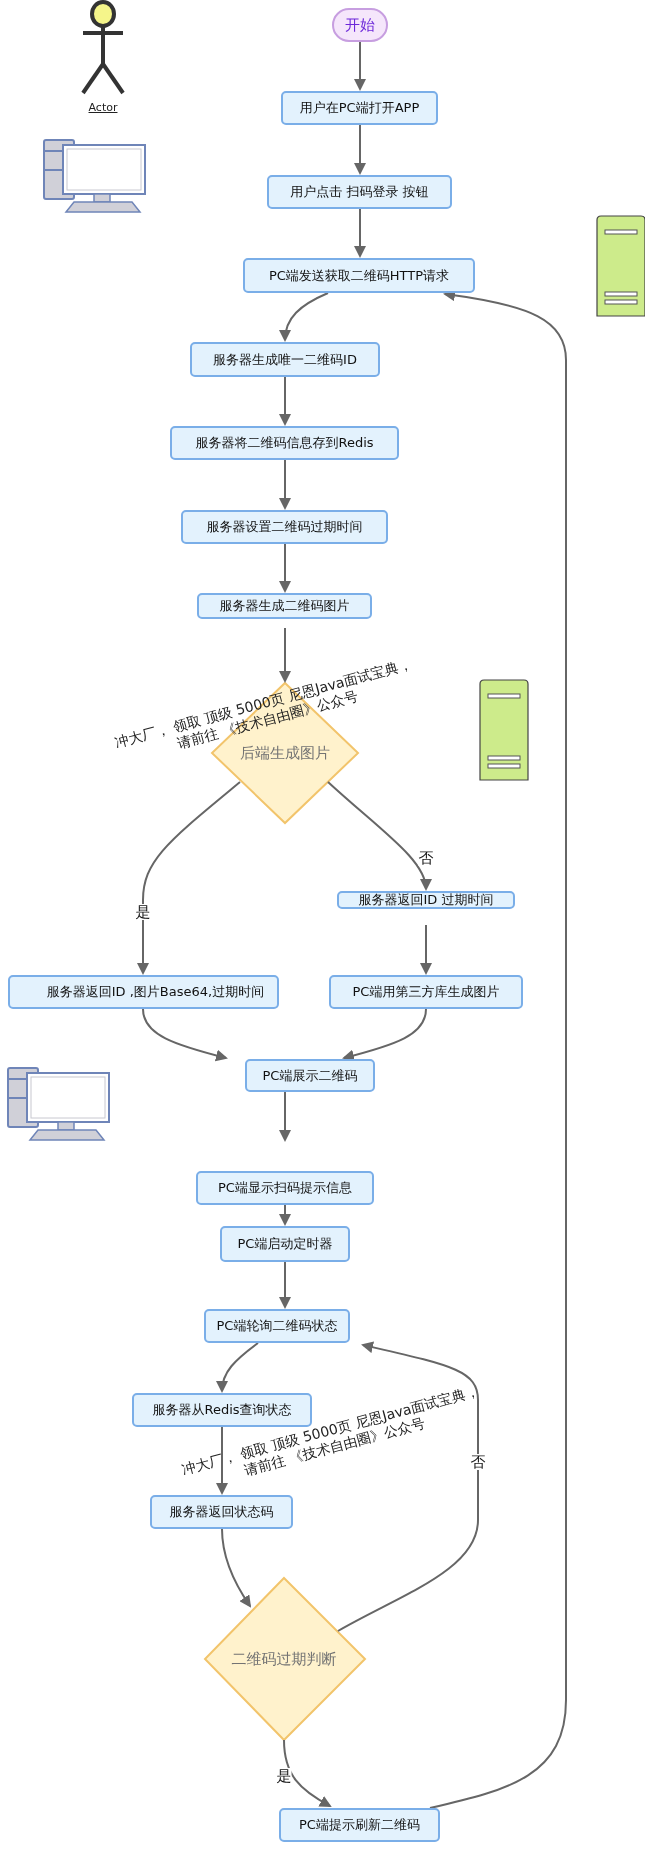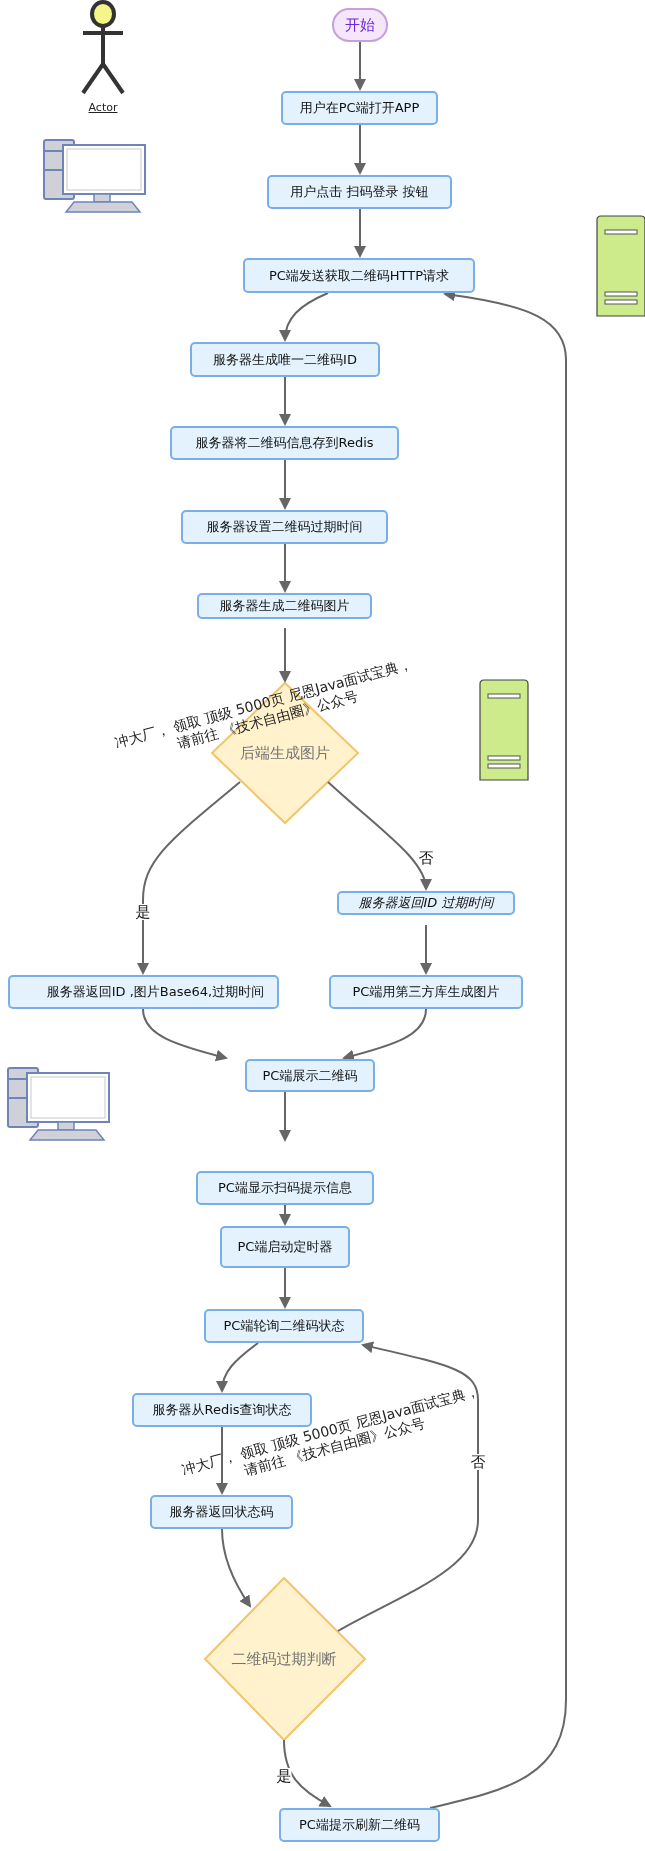--- a/index.html
+++ b/index.html
@@ -109,27 +109,27 @@
 <div class="node" style="left:190px; top:342px; width:190px; height:35px;">服务器生成唯一二维码ID</div>
 <div class="node" style="left:170px; top:426px; width:229px; height:34px;">服务器将二维码信息存到Redis</div>
 <div class="node" style="left:181px; top:510px; width:207px; height:34px;">服务器设置二维码过期时间</div>
 <div class="node" style="left:197px; top:593px; width:175px; height:26px;">服务器生成二维码图片</div>
 
 <div class="dlabel" style="left:285px; top:753px;">后端生成图片</div>
 
 <div class="elabel" style="left:143px; top:912px;">是</div>
 <div class="elabel" style="left:426px; top:858px;">否</div>
 
-<div class="node" style="left:337px; top:891px; width:178px; height:24px;font-style:italic;">服务器返回ID 过期时间</div>
+<div class="node" style="left:337px; top:891px; width:178px; height:18px;">服务器返回ID 过期时间</div>
 <div class="node" style="left:8px; top:975px; width:271px; height:34px;padding-left:24px;">服务器返回ID ,图片Base64,过期时间</div>
 <div class="node" style="left:329px; top:975px; width:194px; height:34px;">PC端用第三方库生成图片</div>
 <div class="node" style="left:220px; top:1059px; width:130px; height:33px;margin-left:25px;">PC端展示二维码</div>
 <div class="node" style="left:196px; top:1142px; width:178px; height:34px;margin-top:29px;">PC端显示扫码提示信息</div>
-<div class="node" style="left:220px; top:1226px; width:130px; height:42px;">PC端启动定时器</div>
-<div class="node" style="left:204px; top:1309px; width:160px; height:34px;">PC端轮询二维码状态</div>
+<div class="node" style="left:220px; top:1226px; width:130px; height:36px;">PC端启动定时器</div>
+<div class="node" style="left:204px; top:1309px; width:146px; height:34px;">PC端轮询二维码状态</div>
 <div class="node" style="left:132px; top:1393px; width:180px; height:34px;">服务器从Redis查询状态</div>
 <div class="node" style="left:150px; top:1495px; width:143px; height:34px;">服务器返回状态码</div>
 
 <div class="elabel" style="left:478px; top:1462px;">否</div>
 
 <div class="dlabel" style="left:284px; top:1659px;">二维码过期判断</div>
 
 <div class="elabel" style="left:284px; top:1776px;">是</div>
 
 <div class="node" style="left:279px; top:1808px; width:161px; height:34px;">PC端提示刷新二维码</div>

